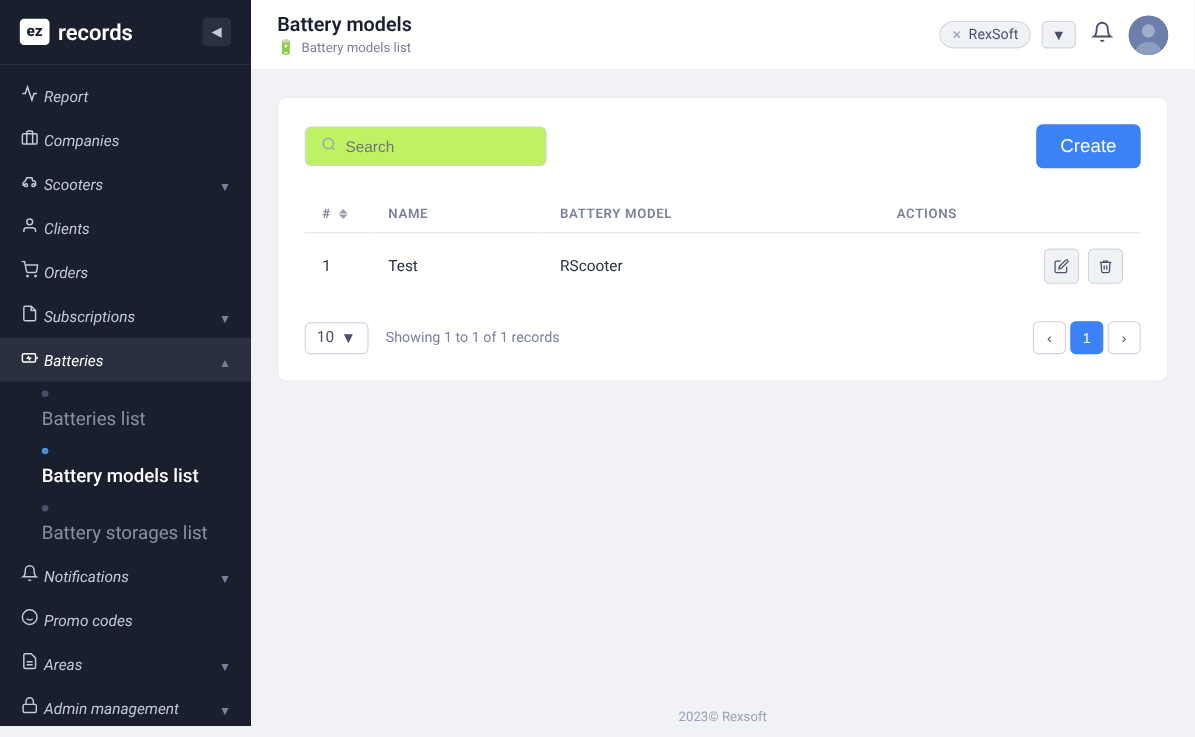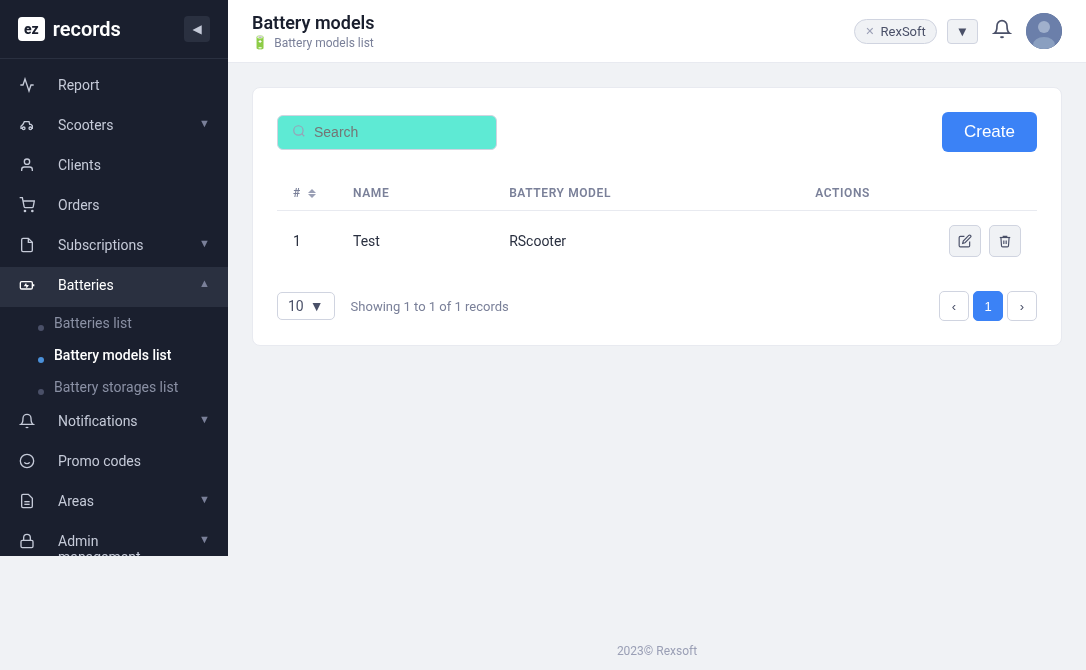--- a/index.html
+++ b/index.html
@@ -1,32 +1,32 @@
 <!DOCTYPE html>
 <html><head>
   <meta charset="utf-8">
   <style>
     * { box-sizing: border-box; margin: 0; padding: 0; }
     body { font-family: -apple-system, BlinkMacSystemFont, 'Segoe UI', Roboto, sans-serif; background: #f0f2f5; display: flex; height: 670px; overflow: hidden; font-size: 14px; }
 
     
-    .sidebar { width: 228px; background: #1a1f2e; color: #c5cad8; display: flex; flex-direction: column; flex-shrink: 0; height: 556px; overflow-y: auto; }
+    .sidebar { width: 228px; background: #1a1f2e; color: #c5cad8; display: flex; flex-direction: column; flex-shrink: 0; height: 660px; overflow-y: auto; }
     .sidebar-logo { padding: 16px 18px; display: flex; align-items: center; gap: 8px; border-bottom: 1px solid #2a3040; }
     .logo-box { background: #fff; color: #1a1f2e; font-weight: 800; font-size: 14px; padding: 4px 6px; border-radius: 4px; }
     .logo-text { color: #fff; font-size: 20px; font-weight: 600; }
     .sidebar-toggle { margin-left: auto; background: #2a3040; border: none; color: #c5cad8; border-radius: 4px; width: 26px; height: 26px; cursor: pointer; display: flex; align-items: center; justify-content: center; font-size: 12px; }
 
     .sidebar-nav { flex: 1; padding: 8px 0; }
-    .nav-item { display: flex; align-items: flex-start; gap: 22px; padding: 10px 18px; cursor: pointer; color: #c5cad8; border-radius: 0; transition: background 0.15s; font-size: 14px; }
+    .nav-item { display: flex; align-items: flex-end; gap: 4px; padding: 10px 18px; cursor: pointer; color: #c5cad8; border-radius: 0; transition: background 0.15s; font-size: 14px; font-style: italic; }
     .nav-item.active { background: #2a3040; color: #fff; }
     .nav-item .nav-icon { width: 18px; text-align: center; font-size: 15px; flex-shrink: 0; }
     .nav-item .nav-label { flex: 1; }
     .nav-item .nav-chevron { font-size: 11px; color: #7a8099; }
 
-    .nav-sub-item { display: flex; align-items: flex-end; gap: 10px; padding: 8px 18px 8px 38px; cursor: pointer; color: #8a90a4; font-size: 14px; }
+    .nav-sub-item { display: flex; align-items: flex-start; gap: 10px; padding: 8px 18px 8px 38px; cursor: pointer; color: #8a90a4; font-size: 17px; flex-direction: column; }
     .nav-sub-item.active { color: #fff; font-weight: 500; }
     .nav-sub-item .dot { width: 6px; height: 6px; border-radius: 50%; background: #4a90d9; flex-shrink: 0; }
     .nav-sub-item .dot-empty { width: 6px; height: 6px; border-radius: 50%; background: #4a5068; flex-shrink: 0; }
 
     
     .main { flex: 1; display: flex; flex-direction: column; overflow: hidden; }
 
     
     .header { background: #fff; padding: 12px 24px; display: flex; align-items: center; border-bottom: 1px solid #e8eaf0; gap: 12px; }
     .header-title-area { flex: 1; }
@@ -38,21 +38,21 @@
     .company-badge .x-btn { color: #9a9fb5; cursor: pointer; font-size: 11px; }
     .chevron-btn { background: #f0f2f5; border: 1px solid #d0d4e0; border-radius: 4px; padding: 4px 8px; cursor: pointer; color: #4a5068; }
     .icon-btn { background: none; border: none; cursor: pointer; color: #4a5068; font-size: 18px; padding: 4px; }
 
     
     .content { flex: 1; padding: 24px; overflow-y: auto; }
     .content-card { background: #fff; border-radius: 8px; border: 1px solid #e8eaf0; padding: 24px; }
 
     
     .toolbar { display: flex; align-items: center; justify-content: space-between; margin-bottom: 24px; }
-    .search-box { display: flex; align-items: center; gap: 8px; border: 1px solid #d0d4e0; border-radius: 6px; padding: 8px 14px; width: 220px; background: #5eead4; }
+    .search-box { display: flex; align-items: center; gap: 8px; border: 1px solid #d0d4e0; border-radius: 6px; padding: 8px 14px; width: 220px; background: #bef264; }
     .search-box input { border: none; outline: none; font-size: 14px; color: #4a5068; background: transparent; width: 100%; }
     .search-icon { color: #9a9fb5; font-size: 14px; }
     .create-btn { background: #3b82f6; color: #fff; border: none; border-radius: 6px; padding: 10px 22px; font-size: 17px; font-weight: 500; cursor: pointer; }
 
     
     .table { width: 100%; border-collapse: collapse; }
     .table th { text-align: left; padding: 10px 16px; font-size: 12px; font-weight: 600; color: #7a8099; text-transform: uppercase; letter-spacing: 0.05em; border-bottom: 1px solid #e8eaf0; }
     .table td { padding: 14px 16px; border-bottom: 1px solid #f0f2f5; color: #2a3040; font-size: 14px; }
     .table tr:last-child td { border-bottom: none; }
     .th-num { width: 60px; }
@@ -96,20 +96,29 @@
 
     <div class="nav-item">
       <span class="nav-icon">
         <svg width="16" height="16" viewBox="0 0 24 24" fill="none" stroke="currentColor" stroke-width="2">
             <polyline points="22 12 18 12 15 21 9 3 6 12 2 12"></polyline>
           </svg>
       </span>
       <span class="nav-label">Report</span>
     </div>
 
+    <div class="nav-item">
+      <span class="nav-icon">
+        <svg width="16" height="16" viewBox="0 0 24 24" fill="none" stroke="currentColor" stroke-width="2">
+            <rect x="2" y="7" width="20" height="14" rx="2"></rect>
+            <path d="M16 21V5a2 2 0 00-2-2h-4a2 2 0 00-2 2v16"></path>
+          </svg>
+      </span>
+      <span class="nav-label">Companies</span>
+    </div>
 
     <div class="nav-item">
       <span class="nav-icon">
         <svg width="16" height="16" viewBox="0 0 24 24" fill="none" stroke="currentColor" stroke-width="2">
             <circle cx="7" cy="17" r="2"></circle>
             <circle cx="17" cy="17" r="2"></circle>
             <path d="M5 17H3v-3l3-3 2-4h7l1 4h2l2 2v4h-2"></path>
           </svg>
       </span>
       <span class="nav-label">Scooters</span>

